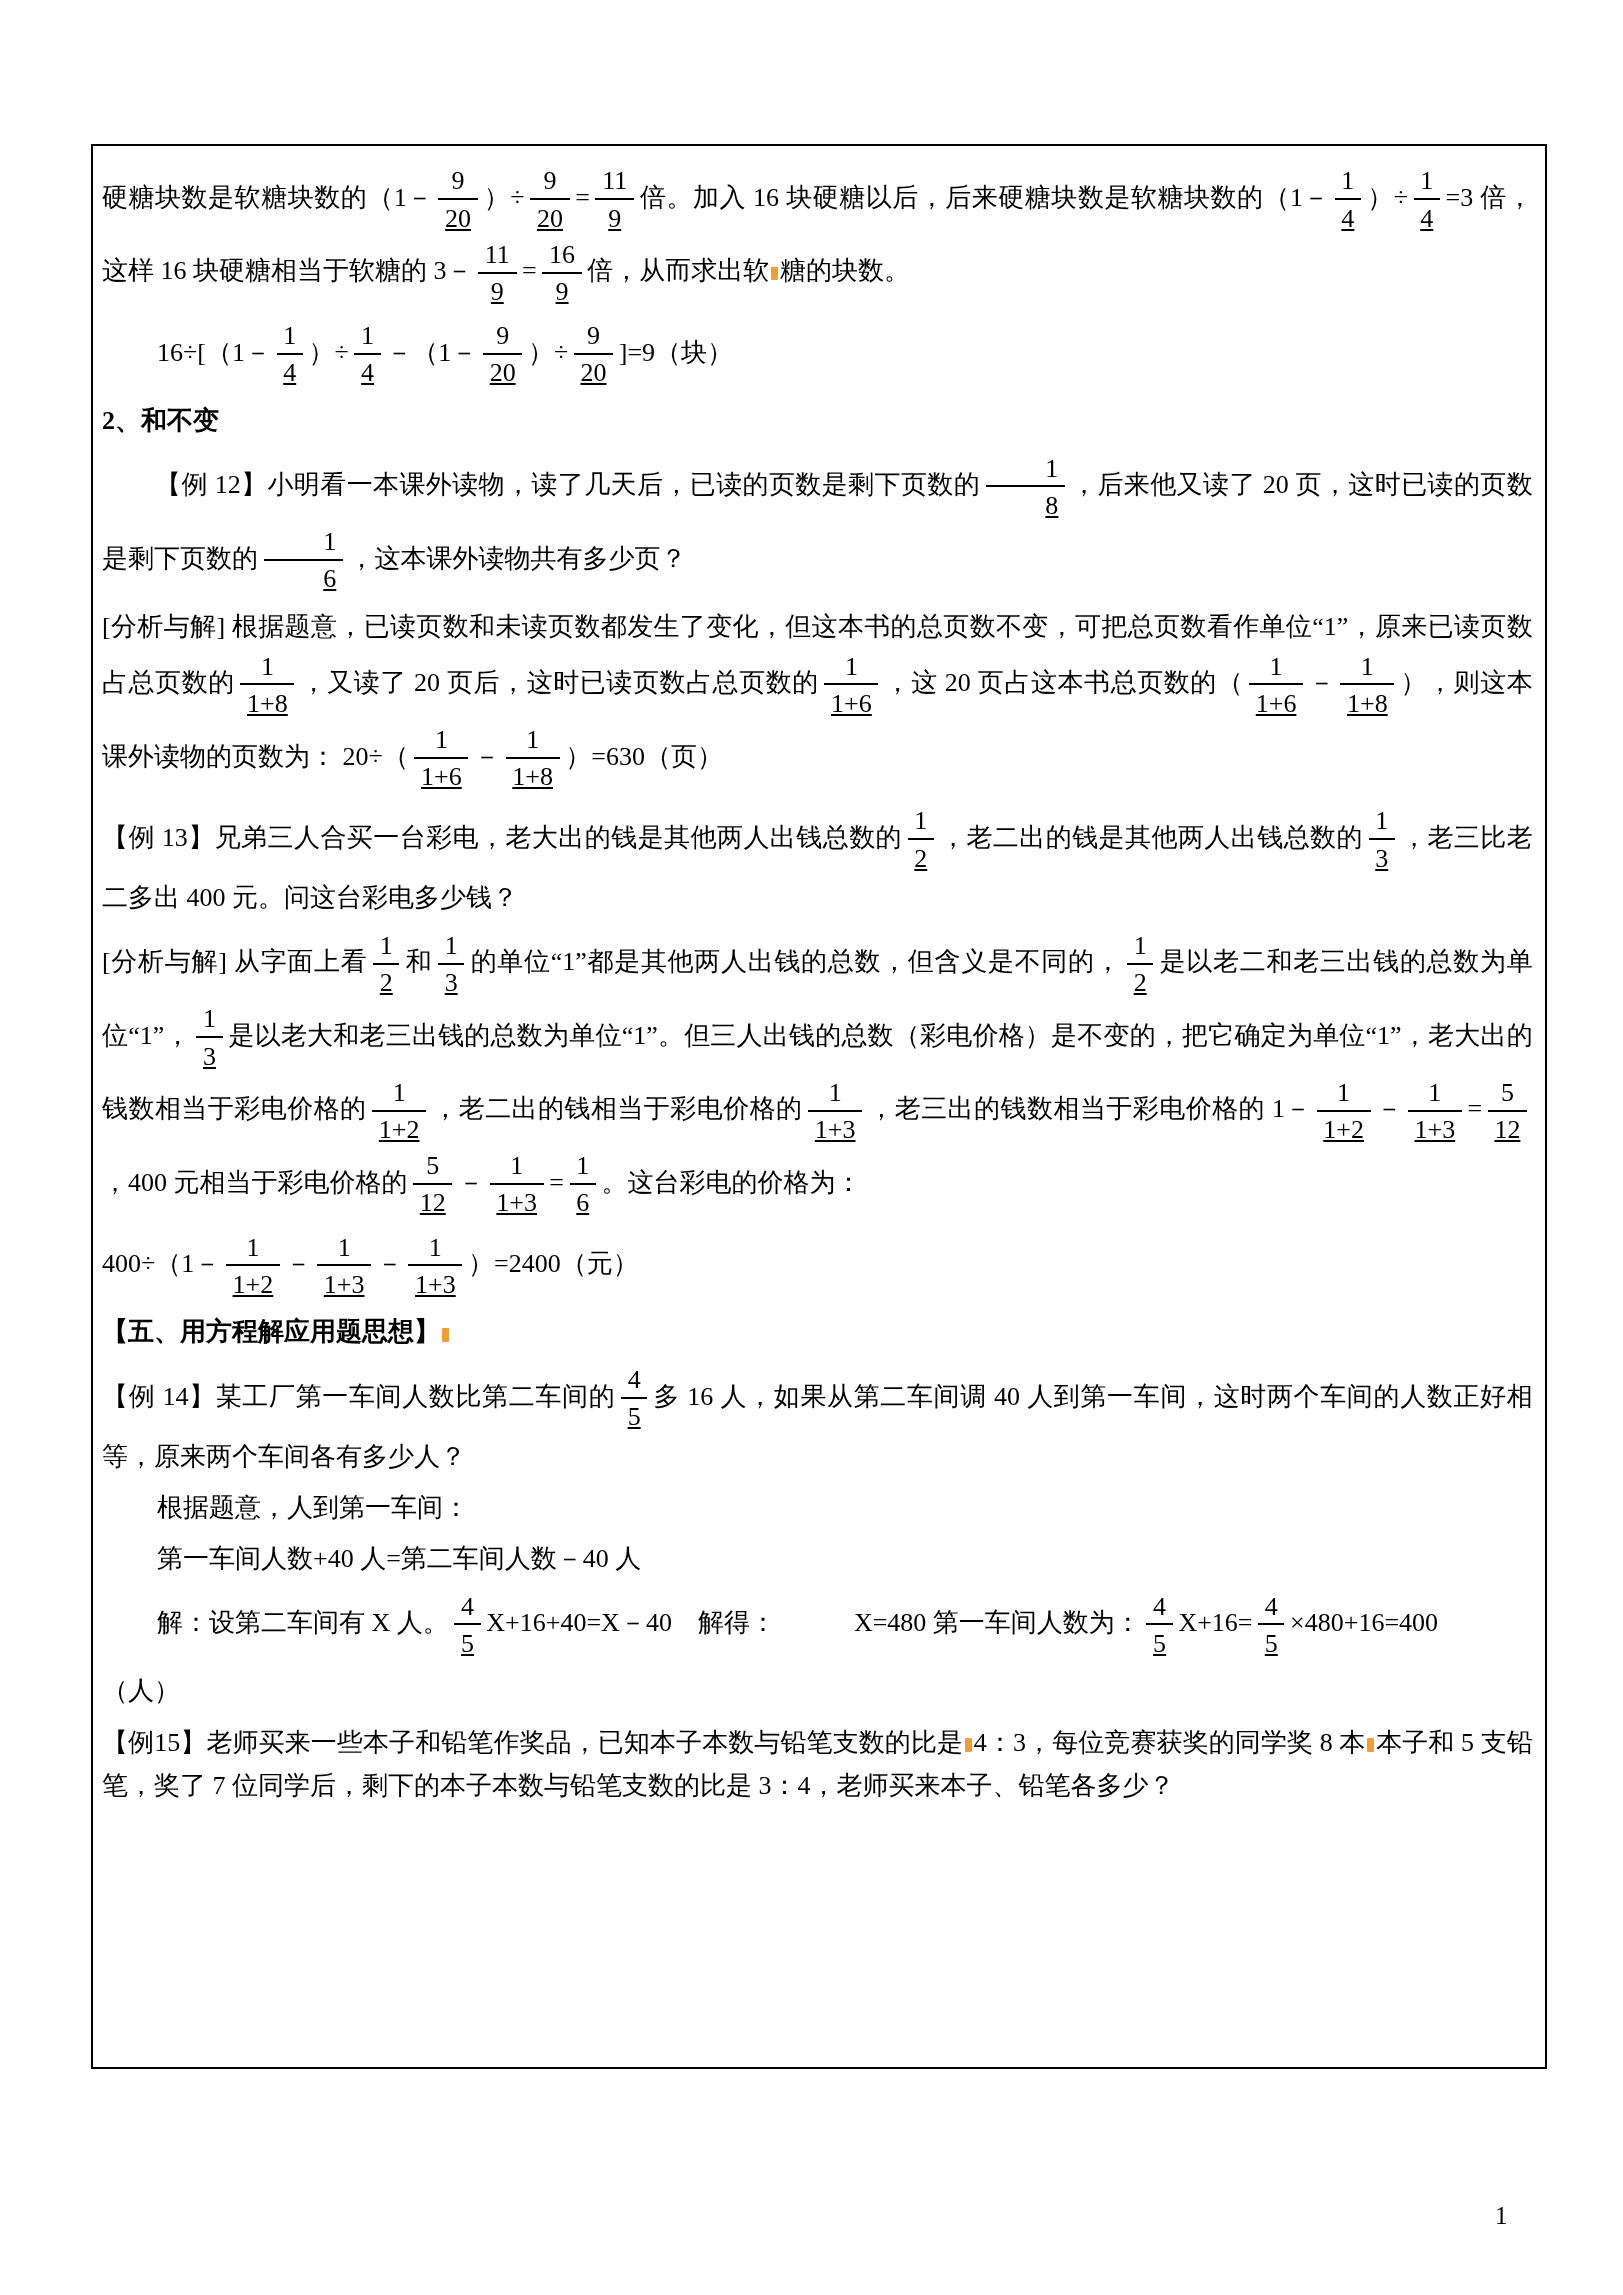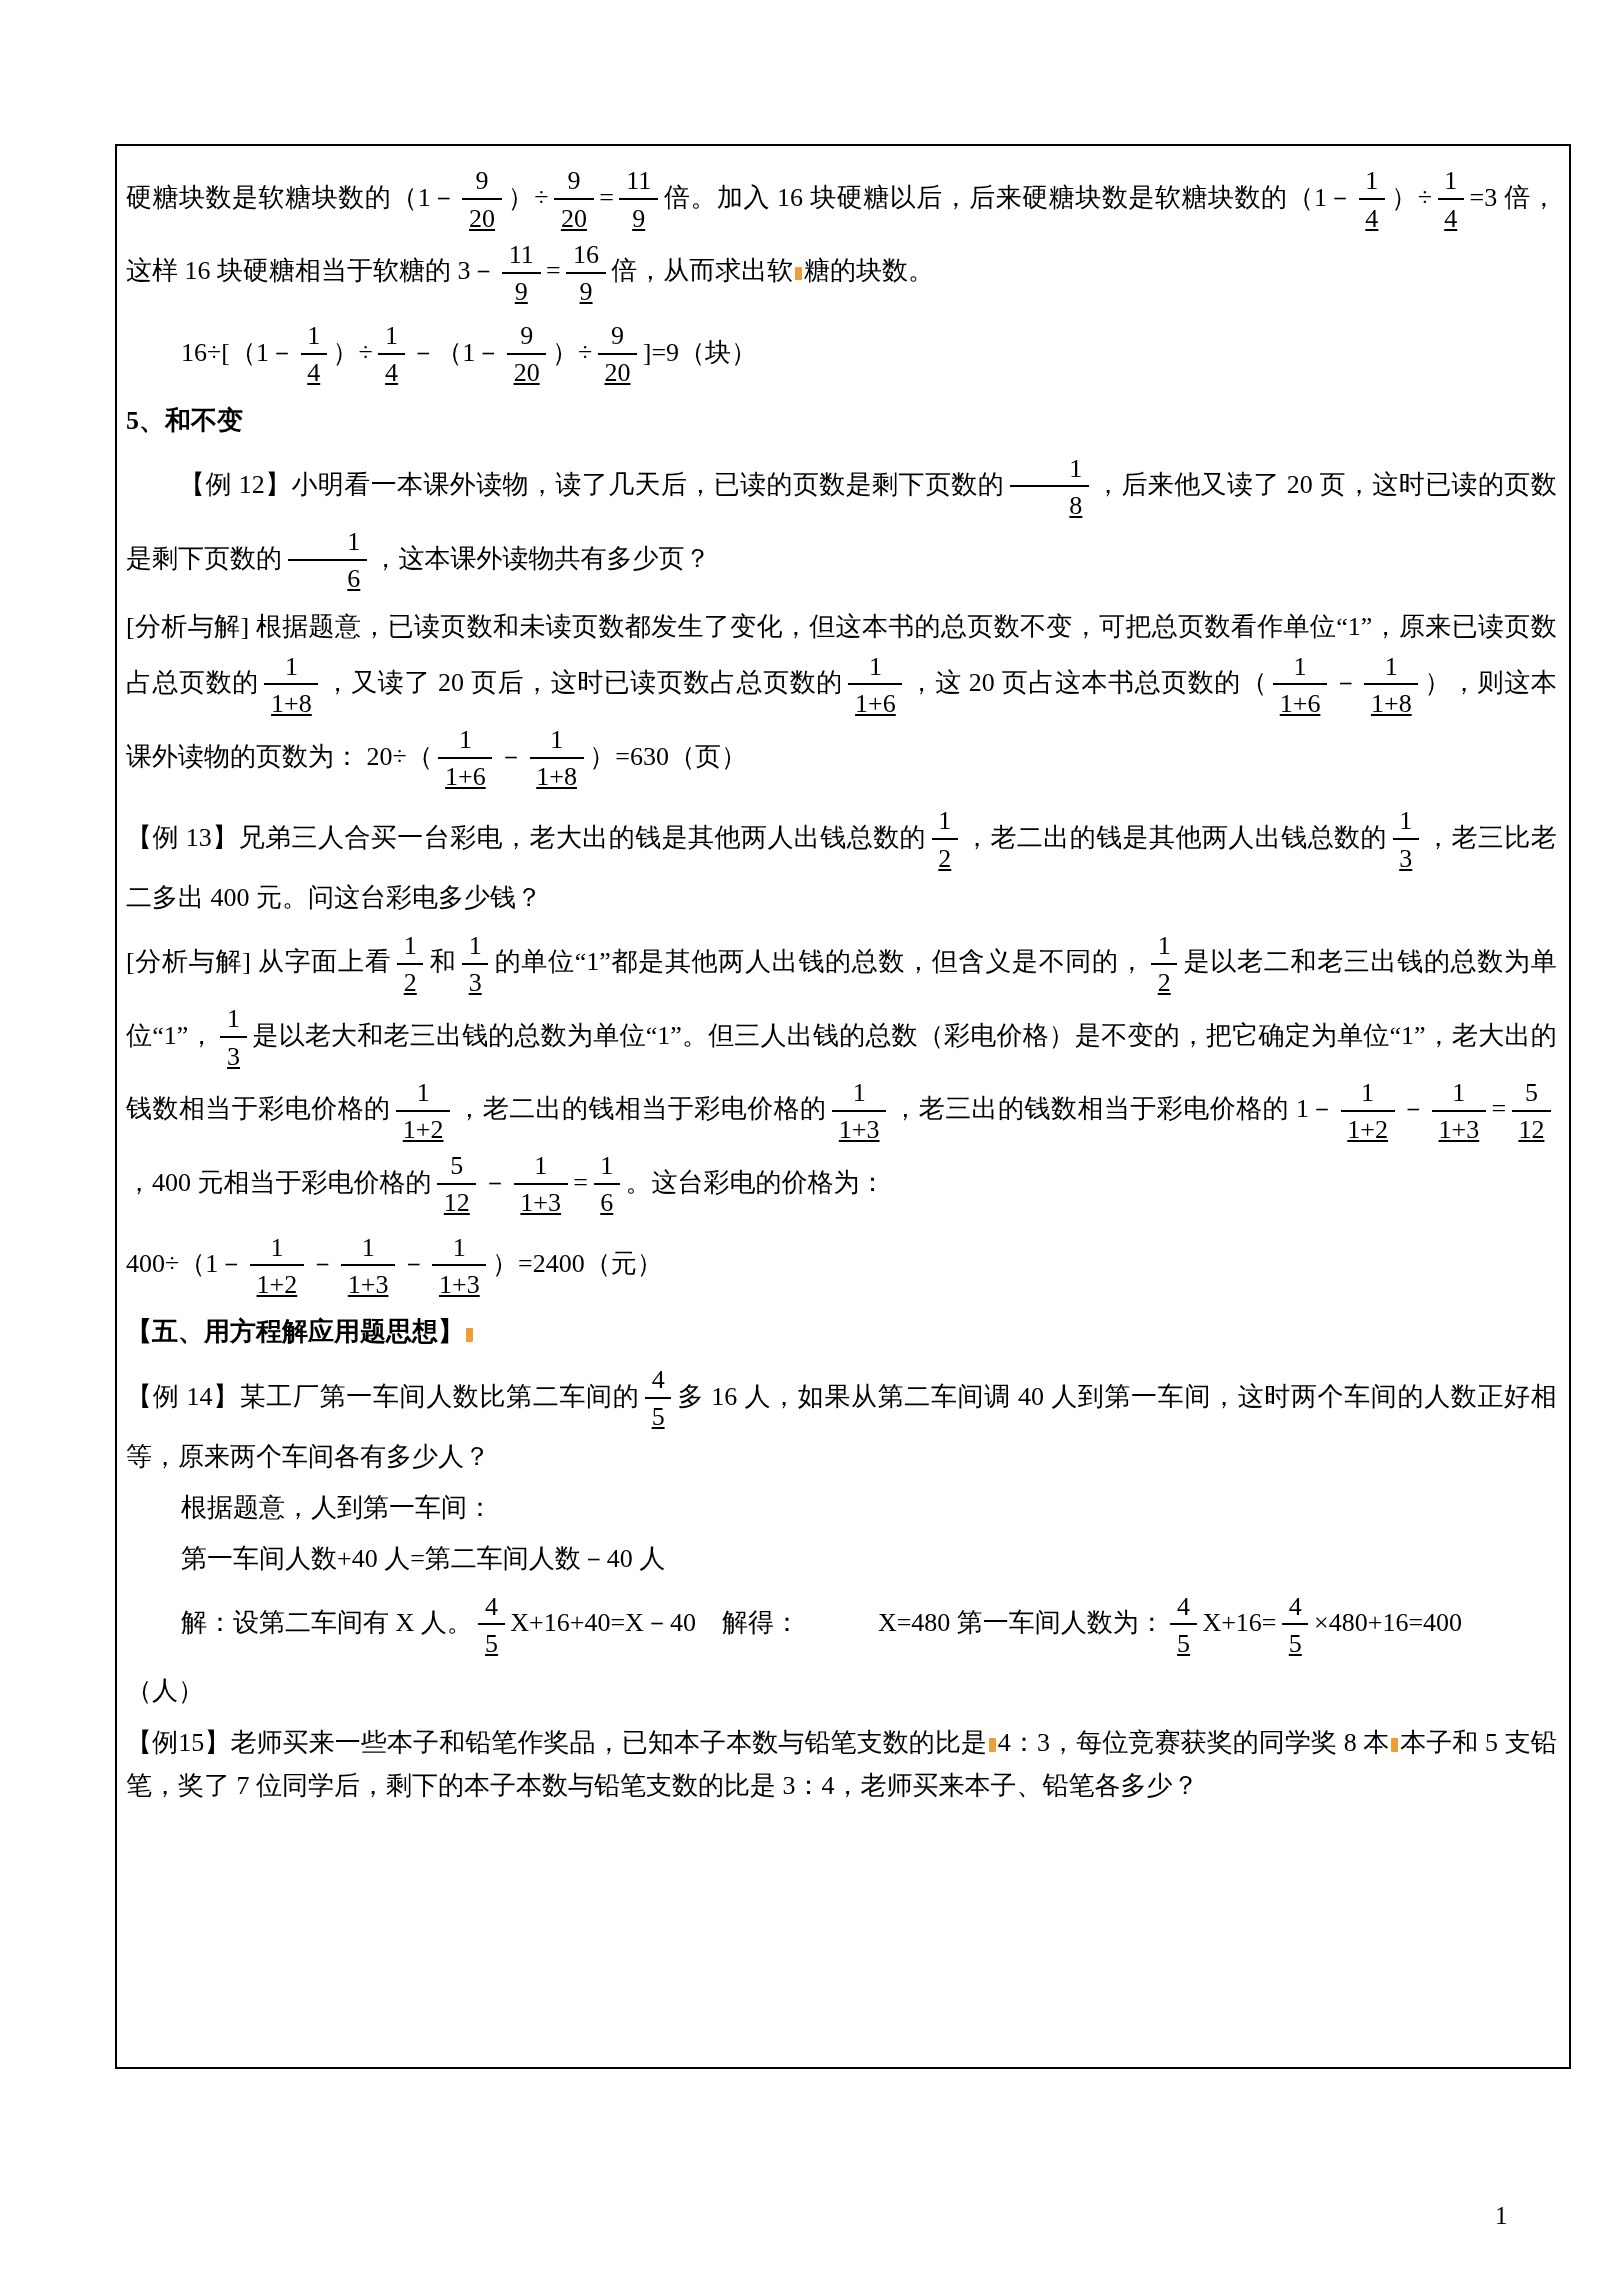--- a/index.html
+++ b/index.html
@@ -1,21 +1,21 @@
 <!DOCTYPE html>
 <html style="font-size:9px"><head>
 <meta charset="utf-8">
 <style>
   html,body{margin:0;padding:0;}
   body{
     width:1623px;height:2295px;position:relative;background:#ffffff;
     font-family:"Liberation Serif","DejaVu Serif",serif;color:#000;
   }
   .sheet{
-    position:absolute;left:115px;top:144px;width:1456px;height:1925px;
+    position:absolute;left:91px;top:144px;width:1456px;height:1925px;
     border:2.8px solid #000;box-sizing:border-box;
     padding:17px 12.3px 0 9px;overflow:hidden;background:#fff;
   }
   .para{
     margin:0 0 7.9px 0;font-size:26px;line-height:1.66;
     text-align:justify;word-break:break-all;
   }
   .bold{font-weight:bold;}
   .ti{text-indent:53px;}
   .ind{padding-left:55px;}
@@ -37,21 +37,21 @@
   .pageno{
     position:absolute;left:1495px;top:2202px;font-size:25px;color:#000;
   }
 </style>
 </head>
 <body>
 
 <div class="sheet">
   <p class="para">硬糖块数是软糖块数的（1－<span class="frac"><span class="fn">9</span><span class="fd">20</span></span>）÷<span class="frac"><span class="fn">9</span><span class="fd">20</span></span>=<span class="frac"><span class="fn">11</span><span class="fd">9</span></span>倍。加入 16 块硬糖以后，后来硬糖块数是软糖块数的（1－<span class="frac"><span class="fn">1</span><span class="fd">4</span></span>）÷<span class="frac"><span class="fn">1</span><span class="fd">4</span></span>=3 倍，这样 16 块硬糖相当于软糖的 3－<span class="frac"><span class="fn">11</span><span class="fd">9</span></span>=<span class="frac"><span class="fn">16</span><span class="fd">9</span></span>倍，从而求出软<span class="mark"></span>糖的块数。</p>
   <p class="para ind">16÷[（1－<span class="frac"><span class="fn">1</span><span class="fd">4</span></span>）÷<span class="frac"><span class="fn">1</span><span class="fd">4</span></span>－（1－<span class="frac"><span class="fn">9</span><span class="fd">20</span></span>）÷<span class="frac"><span class="fn">9</span><span class="fd">20</span></span>]=9（块）</p>
-  <p class="para bold">5、和不变</p>
+  <p class="para bold">2、和不变</p>
   <p class="para ti">【例 12】小明看一本课外读物，读了几天后，已读的页数是剩下页数的<span class="frac"><span class="fn">1</span><span class="fd">8</span></span>，后来他又读了 20 页，这时已读的页数是剩下页数的<span class="frac"><span class="fn">1</span><span class="fd">6</span></span>，这本课外读物共有多少页？</p>
   <p class="para">[分析与解] 根据题意，已读页数和未读页数都发生了变化，但这本书的总页数不变，可把总页数看作单位“1”，原来已读页数占总页数的<span class="frac"><span class="fn">1</span><span class="fd">1+8</span></span>，又读了 20 页后，这时已读页数占总页数的<span class="frac"><span class="fn">1</span><span class="fd">1+6</span></span>，这 20 页占这本书总页数的（<span class="frac"><span class="fn">1</span><span class="fd">1+6</span></span>－<span class="frac"><span class="fn">1</span><span class="fd">1+8</span></span>），则这本课外读物的页数为：  20÷（<span class="frac"><span class="fn">1</span><span class="fd">1+6</span></span>－<span class="frac"><span class="fn">1</span><span class="fd">1+8</span></span>）=630（页）</p>
   <p class="para">【例 13】兄弟三人合买一台彩电，老大出的钱是其他两人出钱总数的<span class="frac"><span class="fn">1</span><span class="fd">2</span></span>，老二出的钱是其他两人出钱总数的<span class="frac"><span class="fn">1</span><span class="fd">3</span></span>，老三比老二多出 400 元。问这台彩电多少钱？</p>
   <p class="para">[分析与解] 从字面上看<span class="frac"><span class="fn">1</span><span class="fd">2</span></span>和<span class="frac"><span class="fn">1</span><span class="fd">3</span></span>的单位“1”都是其他两人出钱的总数，但含义是不同的，<span class="frac"><span class="fn">1</span><span class="fd">2</span></span>是以老二和老三出钱的总数为单位“1”，<span class="frac"><span class="fn">1</span><span class="fd">3</span></span>是以老大和老三出钱的总数为单位“1”。但三人出钱的总数（彩电价格）是不变的，把它确定为单位“1”，老大出的钱数相当于彩电价格的<span class="frac"><span class="fn">1</span><span class="fd">1+2</span></span>，老二出的钱相当于彩电价格的<span class="frac"><span class="fn">1</span><span class="fd">1+3</span></span>，老三出的钱数相当于彩电价格的 1－<span class="frac"><span class="fn">1</span><span class="fd">1+2</span></span>－<span class="frac"><span class="fn">1</span><span class="fd">1+3</span></span>=<span class="frac"><span class="fn">5</span><span class="fd">12</span></span>，400 元相当于彩电价格的<span class="frac"><span class="fn">5</span><span class="fd">12</span></span>－<span class="frac"><span class="fn">1</span><span class="fd">1+3</span></span>=<span class="frac"><span class="fn">1</span><span class="fd">6</span></span>。这台彩电的价格为：</p>
   <p class="para">400÷（1－<span class="frac"><span class="fn">1</span><span class="fd">1+2</span></span>－<span class="frac"><span class="fn">1</span><span class="fd">1+3</span></span>－<span class="frac"><span class="fn">1</span><span class="fd">1+3</span></span>）=2400（元）</p>
   <p class="para bold">【五、用方程解应用题思想】<span class="mark"></span></p>
   <p class="para">【例 14】某工厂第一车间人数比第二车间的<span class="frac"><span class="fn">4</span><span class="fd">5</span></span>多 16 人，如果从第二车间调 40 人到第一车间，这时两个车间的人数正好相等，原来两个车间各有多少人？</p>
   <p class="para ind">根据题意，人到第一车间：</p>
   <p class="para ind">第一车间人数+40 人=第二车间人数－40 人</p>
   <p class="para ind">解：设第二车间有 X 人。<span class="frac"><span class="fn">4</span><span class="fd">5</span></span>X+16+40=X－40　解得：　　　X=480 第一车间人数为：<span class="frac"><span class="fn">4</span><span class="fd">5</span></span>X+16=<span class="frac"><span class="fn">4</span><span class="fd">5</span></span>×480+16=400</p>

